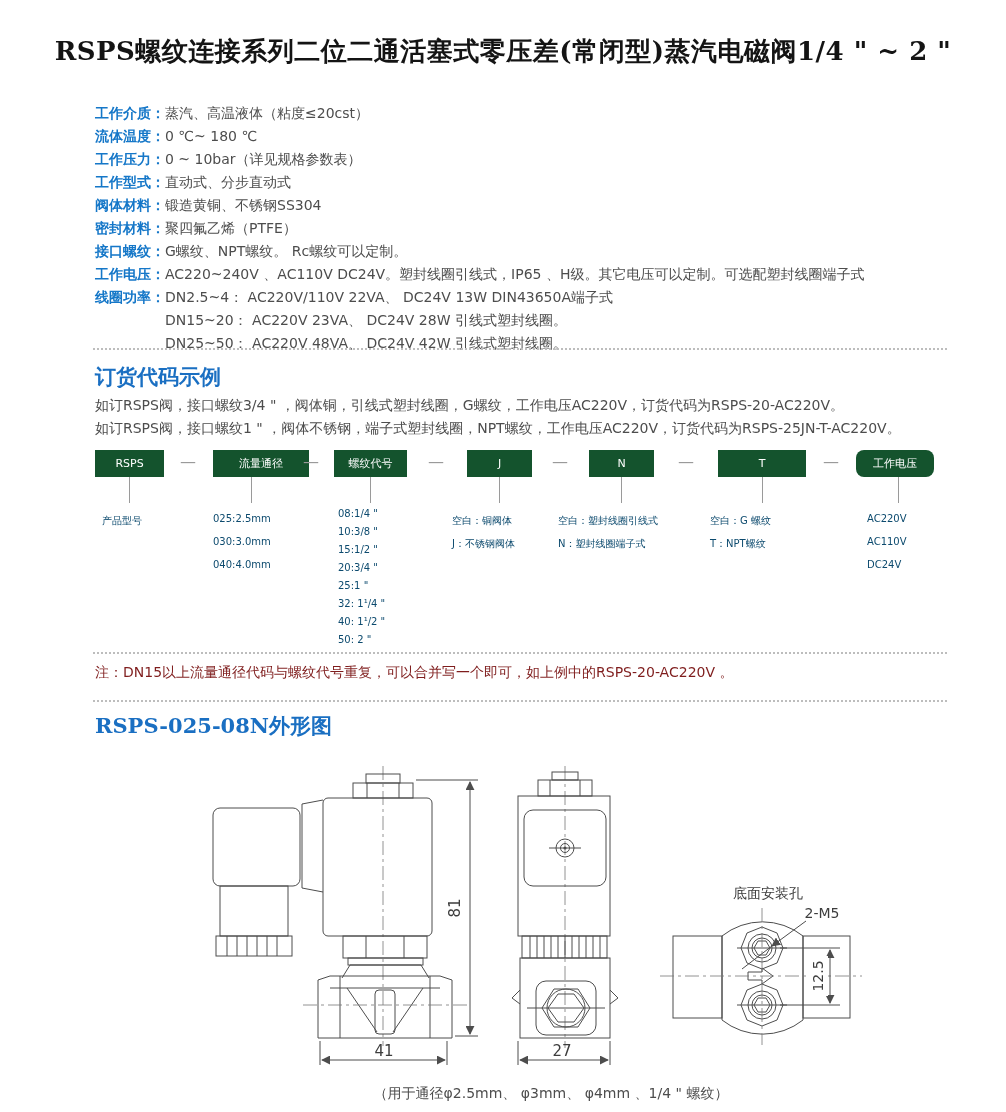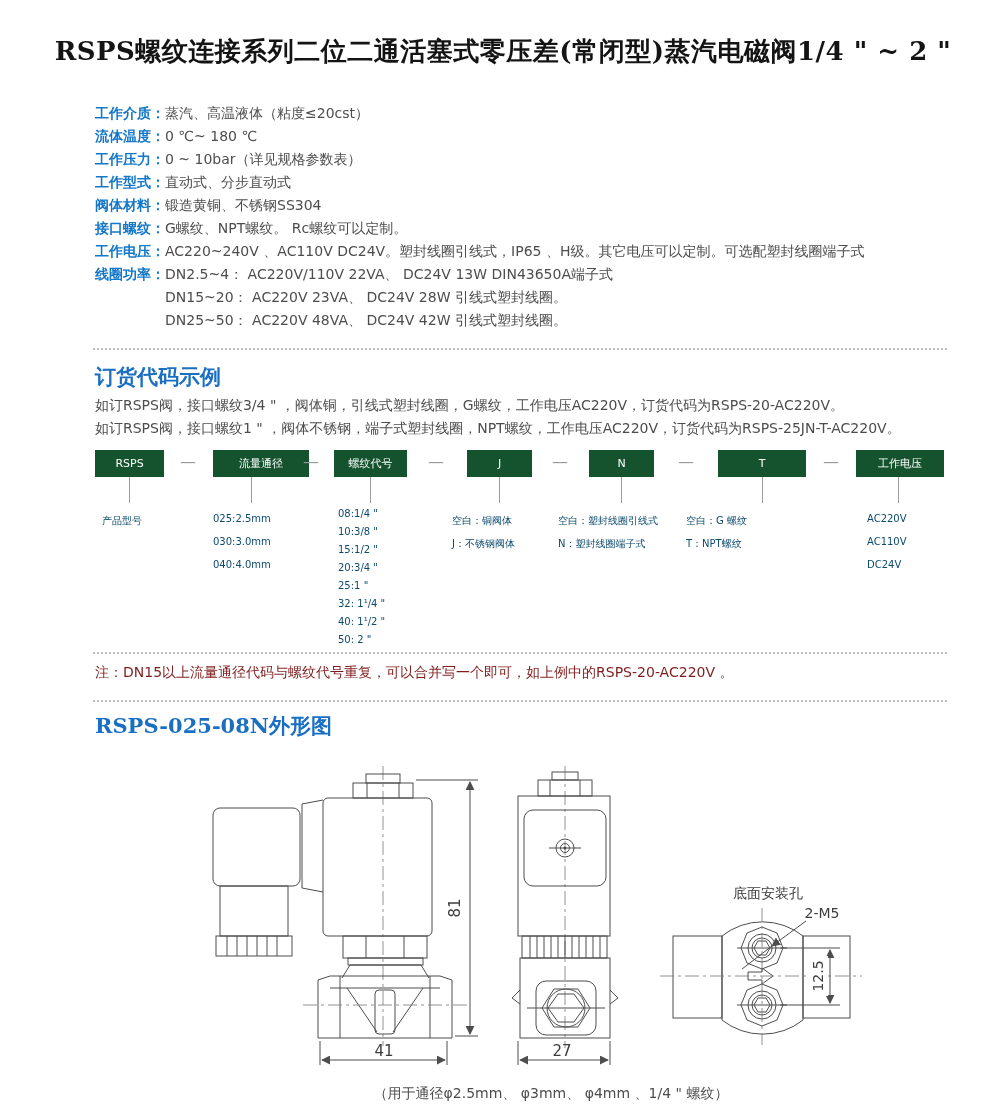--- a/index.html
+++ b/index.html
@@ -51,20 +51,21 @@
 <div>
 
   <div class="abs page-title">RSPS螺纹连接系列二位二通活塞式零压差(常闭型)蒸汽电磁阀1/4 " ~ 2 "</div>
 
   <div class="abs specs">
     <div class="spec-row"><span class="spec-label">工作介质：</span><span class="spec-value">蒸汽、高温液体（粘度≤20cst）</span></div>
     <div class="spec-row"><span class="spec-label">流体温度：</span><span class="spec-value">0 ℃~ 180 ℃</span></div>
     <div class="spec-row"><span class="spec-label">工作压力：</span><span class="spec-value">0 ~ 10bar（详见规格参数表）</span></div>
     <div class="spec-row"><span class="spec-label">工作型式：</span><span class="spec-value">直动式、分步直动式</span></div>
     <div class="spec-row"><span class="spec-label">阀体材料：</span><span class="spec-value">锻造黄铜、不锈钢SS304</span></div>
+    <div class="spec-row"><span class="spec-label">密封材料：</span><span class="spec-value">聚四氟乙烯（PTFE）</span></div>
     <div class="spec-row"><span class="spec-label">接口螺纹：</span><span class="spec-value">G螺纹、NPT螺纹。 Rc螺纹可以定制。</span></div>
     <div class="spec-row"><span class="spec-label">工作电压：</span><span class="spec-value">AC220~240V 、AC110V DC24V。塑封线圈引线式，IP65 、H级。其它电压可以定制。可选配塑封线圈端子式</span></div>
     <div class="spec-row"><span class="spec-label">线圈功率：</span><span class="spec-value">DN2.5~4： AC220V/110V 22VA、 DC24V 13W DIN43650A端子式</span></div>
     <div class="spec-row spec-cont"><span class="spec-value">DN15~20： AC220V 23VA、 DC24V 28W 引线式塑封线圈。</span></div>
     <div class="spec-row spec-cont"><span class="spec-value">DN25~50： AC220V 48VA、 DC24V 42W 引线式塑封线圈。</span></div>
   </div>
 
   <div class="abs dotted" style="top:348px;"></div>
 
   <div class="abs sec-heading" style="top:363px;">订货代码示例</div>
@@ -72,21 +73,21 @@
   <div class="abs example-line" style="top:420px;">如订RSPS阀，接口螺纹1 " ，阀体不锈钢，端子式塑封线圈，NPT螺纹，工作电压AC220V，订货代码为RSPS-25JN-T-AC220V。</div>
 
   <div class="abs code-diagram">
 
     <div class="code-box" style="left:95px;width:69px;">RSPS</div>
     <div class="code-box" style="left:213px;width:96px;">流量通径</div>
     <div class="code-box" style="left:334px;width:73px;">螺纹代号</div>
     <div class="code-box" style="left:467px;width:65px;">J</div>
     <div class="code-box" style="left:589px;width:65px;">N</div>
     <div class="code-box" style="left:718px;width:88px;">T</div>
-    <div class="code-box" style="left:856px;width:88px;">工作电压</div>
+    <div class="code-box" style="left:856px;width:78px;border-radius:8px;">工作电压</div>
 
     <div class="code-dash" style="left:180px;">—</div>
     <div class="code-dash" style="left:303px;">—</div>
     <div class="code-dash" style="left:428px;">—</div>
     <div class="code-dash" style="left:552px;">—</div>
     <div class="code-dash" style="left:678px;">—</div>
     <div class="code-dash" style="left:823px;">—</div>
 
     <div class="stem" style="left:129px;"></div>
     <div class="stem" style="left:251px;"></div>
@@ -115,21 +116,21 @@
       <div>50: 2 "</div>
     </div>
     <div class="opt-col" style="left:452px;top:59px;">
       <div>空白：铜阀体</div>
       <div>J：不锈钢阀体</div>
     </div>
     <div class="opt-col" style="left:558px;top:59px;">
       <div>空白：塑封线圈引线式</div>
       <div>N：塑封线圈端子式</div>
     </div>
-    <div class="opt-col" style="left:686px;top:59px;">
+    <div class="opt-col" style="left:710px;top:59px;">
       <div>空白：G 螺纹</div>
       <div>T：NPT螺纹</div>
     </div>
     <div class="opt-col" style="left:867px;top:57px;">
       <div>AC220V</div>
       <div>AC110V</div>
       <div>DC24V</div>
     </div>
   </div>
 

